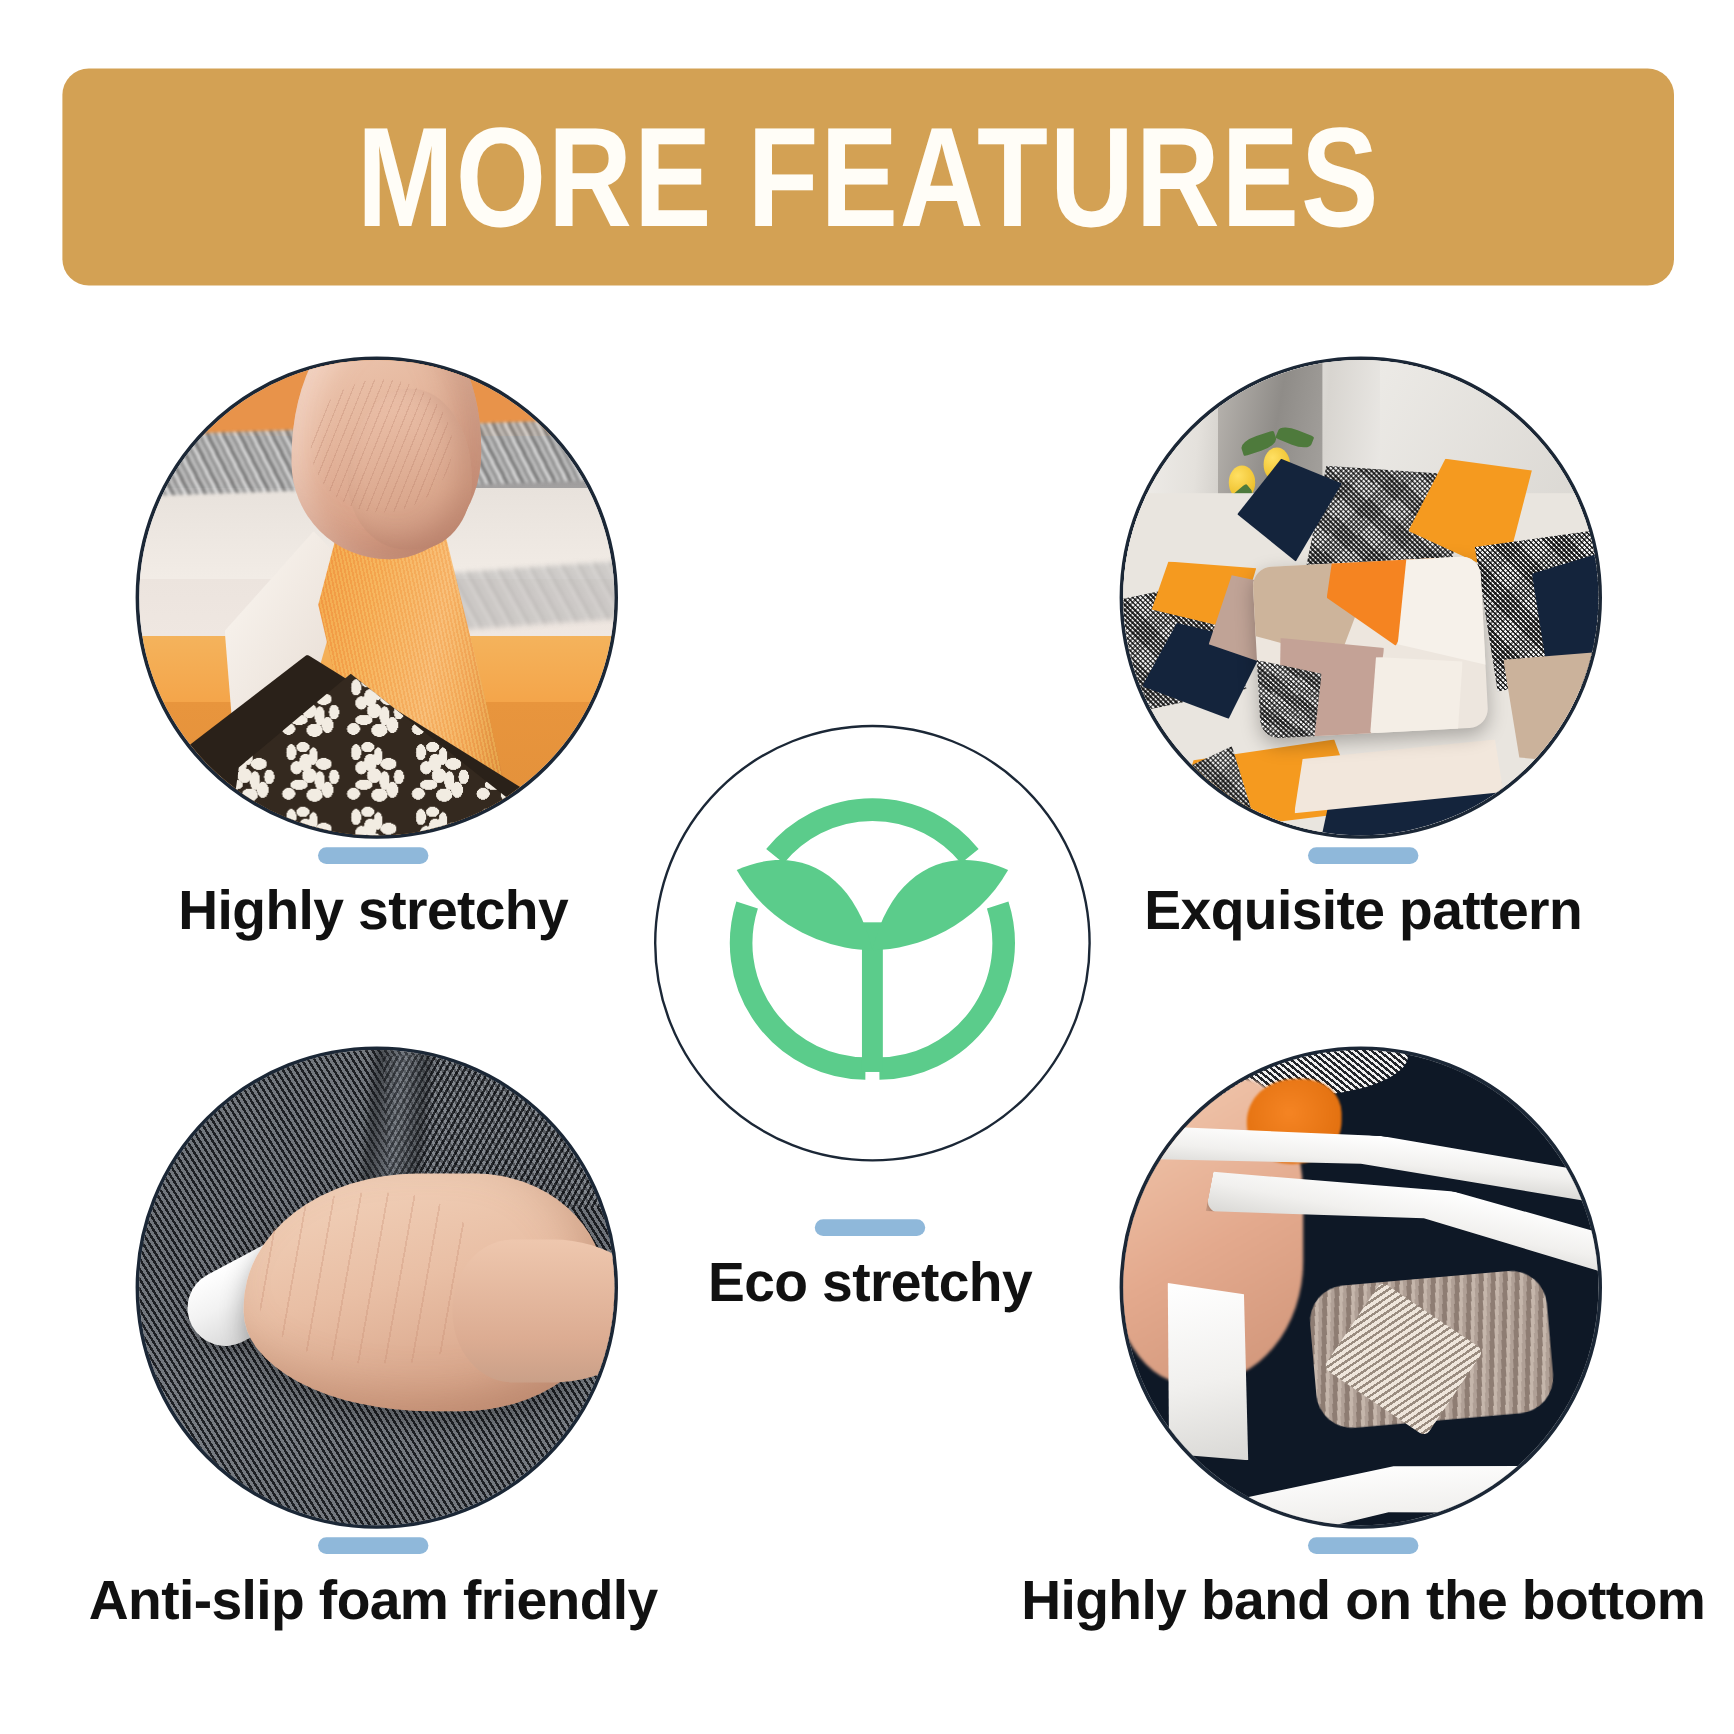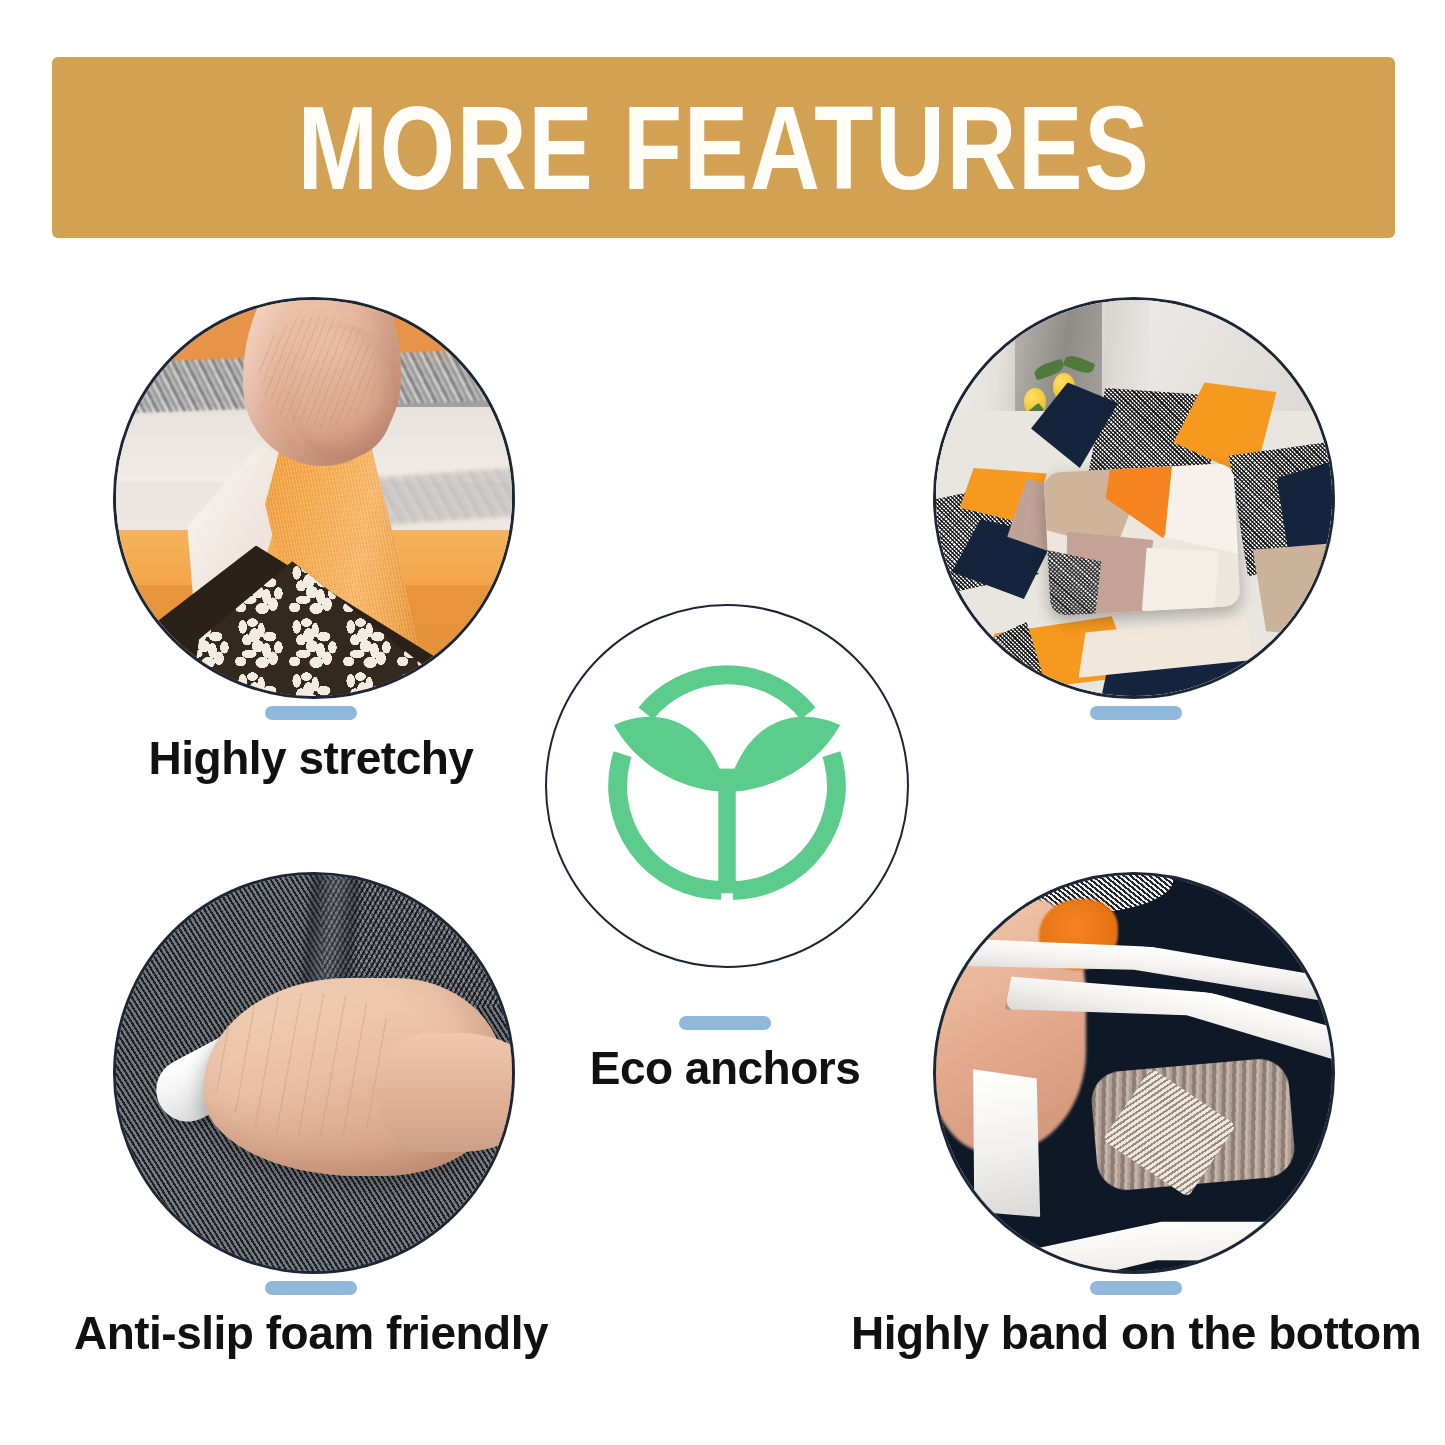--- a/index.html
+++ b/index.html
@@ -16,21 +16,21 @@
   }
 
   
   .banner {
     position: absolute;
     left: 52px;
     top: 57px;
     width: 1343px;
     height: 181px;
     background: #d3a154;
-    border-radius: 6px;
+    border-radius: 22px;
     display: flex;
     align-items: center;
     justify-content: center;
   }
   .banner-title {
     color: #fffdf7;
     font-size: 118px;
     font-weight: 700;
     letter-spacing: 2px;
     line-height: 1;
@@ -497,25 +497,26 @@
   </svg>
 </div>
 
 <div class="feature-label lbl-tl">
   <div class="label-dash"></div>
   <div class="label-text">Highly stretchy</div>
 </div>
 
 <div class="feature-label lbl-tr">
   <div class="label-dash"></div>
+  <div class="label-text">Exquisite pattern</div>
 </div>
 
 <div class="feature-label lbl-eco">
   <div class="label-dash"></div>
-  <div class="label-text">Eco anchors</div>
+  <div class="label-text">Eco stretchy</div>
 </div>
 
 <div class="feature-label lbl-bl">
   <div class="label-dash"></div>
   <div class="label-text">Anti-slip foam friendly</div>
 </div>
 
 <div class="feature-label lbl-br">
   <div class="label-dash"></div>
   <div class="label-text">Highly band on the bottom</div>

